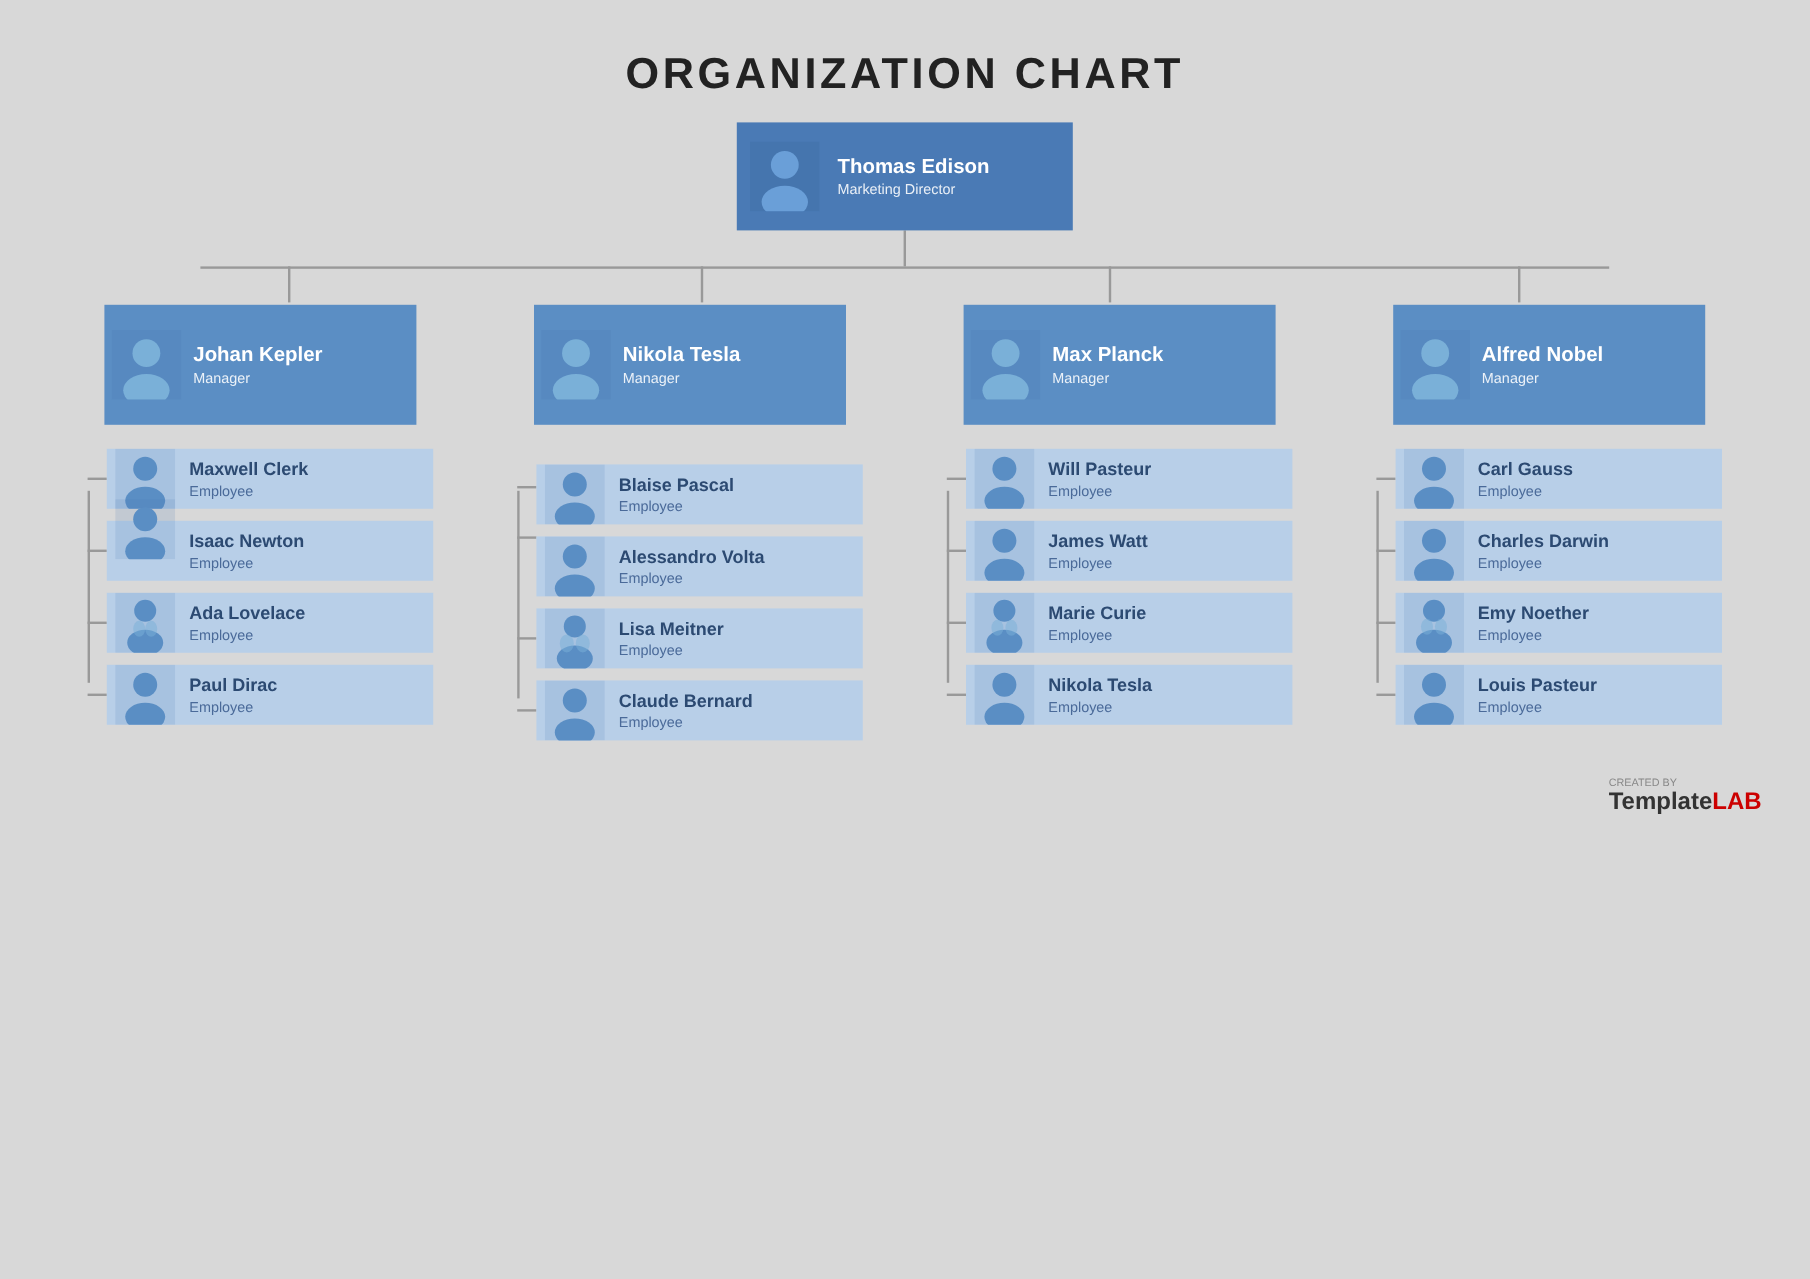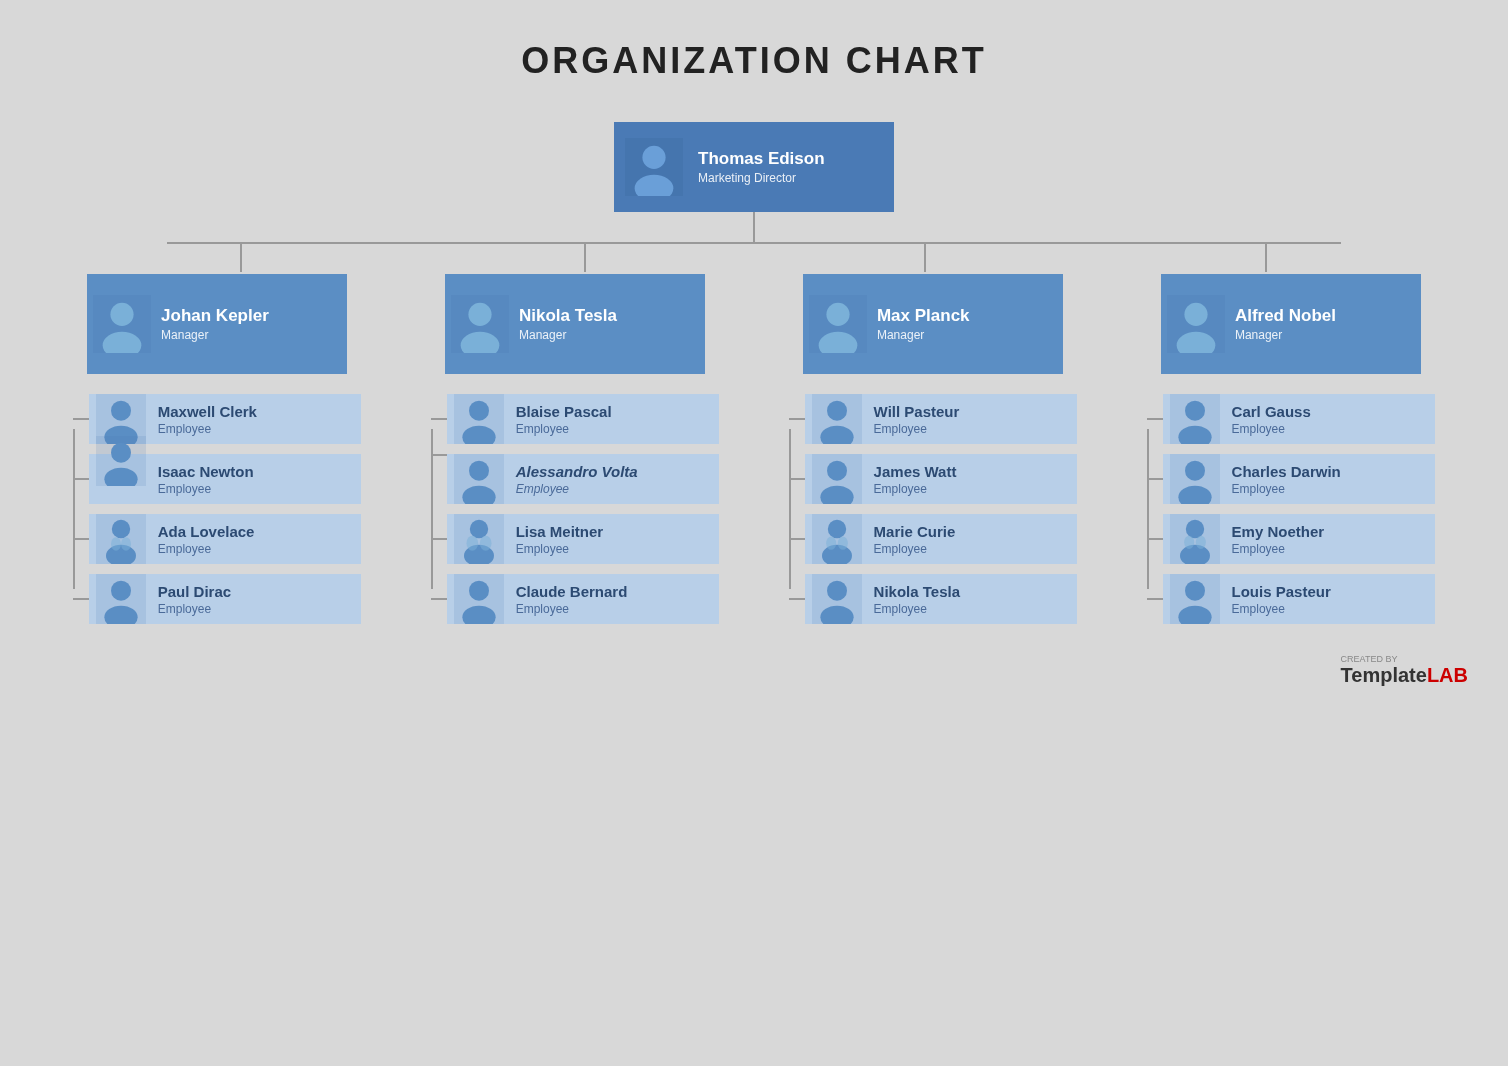--- a/index.html
+++ b/index.html
@@ -11,21 +11,21 @@
       display: flex;
       flex-direction: column;
       align-items: center;
       padding: 40px 20px 40px 20px;
     }
     .page-title {
       font-size: 36px;
       font-weight: 900;
       letter-spacing: 3px;
       color: #222;
-      margin-bottom: 40px;
+      margin-bottom: 20px;
       text-align: center;
       text-transform: uppercase;
     }
     .org-chart {
       width: 100%;
       display: flex;
       flex-direction: column;
       align-items: center;
     }
     
@@ -269,36 +269,36 @@
           <span class="node-name">Nikola Tesla</span>
           <span class="node-role">Manager</span>
         </div>
       </div>
       <div style="position:relative;width:90%;margin-top:20px;">
         <div style="position:absolute;left:0;top:35px;bottom:35px;width:2px;background:#999;"></div>
         <div style="display:flex;flex-direction:column;gap:10px;">
 
           <div style="display:flex;align-items:center;">
             <div style="width:16px;height:2px;background:#999;flex-shrink:0;"></div>
-            <div class="node-card employee" style="flex:1;">
+            <div class="node-card employee" style="flex:1;margin-top:13px;">
               <div class="avatar-box employee">
                 <svg class="avatar-svg employee" viewBox="0 0 60 60">
                   <rect width="60" height="60" fill="#4a7ab5" opacity="0.15"></rect>
                   <circle cx="30" cy="20" r="12" fill="#5a8ec4"></circle>
                   <ellipse cx="30" cy="52" rx="20" ry="14" fill="#5a8ec4"></ellipse>
                 </svg>
               </div>
               <div class="node-text">
                 <span class="node-name">Blaise Pascal</span>
                 <span class="node-role">Employee</span>
               </div>
             </div>
           </div>
 
-          <div style="display:flex;align-items:flex-start;font-style:italic;">
+          <div style="display:flex;align-items:flex-start;">
             <div style="width:16px;height:2px;background:#999;flex-shrink:0;"></div>
             <div class="node-card employee" style="flex:1;">
               <div class="avatar-box employee">
                 <svg class="avatar-svg employee" viewBox="0 0 60 60">
                   <rect width="60" height="60" fill="#4a7ab5" opacity="0.15"></rect>
                   <circle cx="30" cy="20" r="12" fill="#5a8ec4"></circle>
                   <ellipse cx="30" cy="52" rx="20" ry="14" fill="#5a8ec4"></ellipse>
                 </svg>
               </div>
               <div class="node-text">

